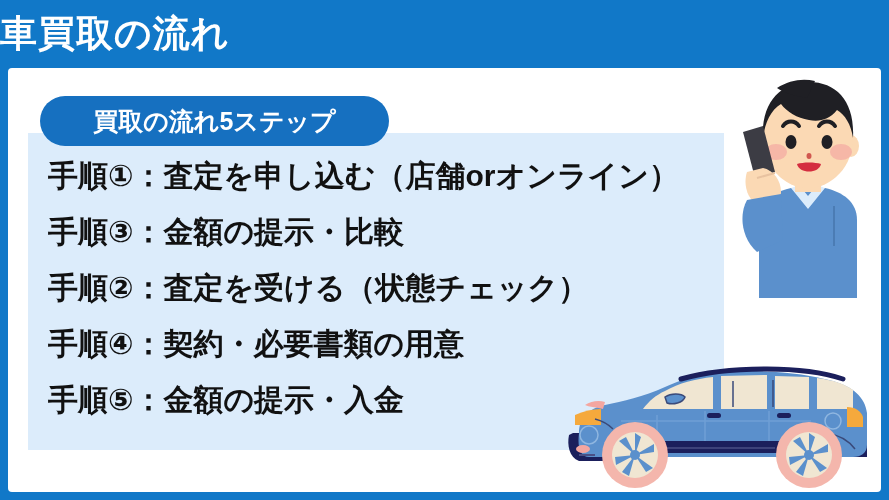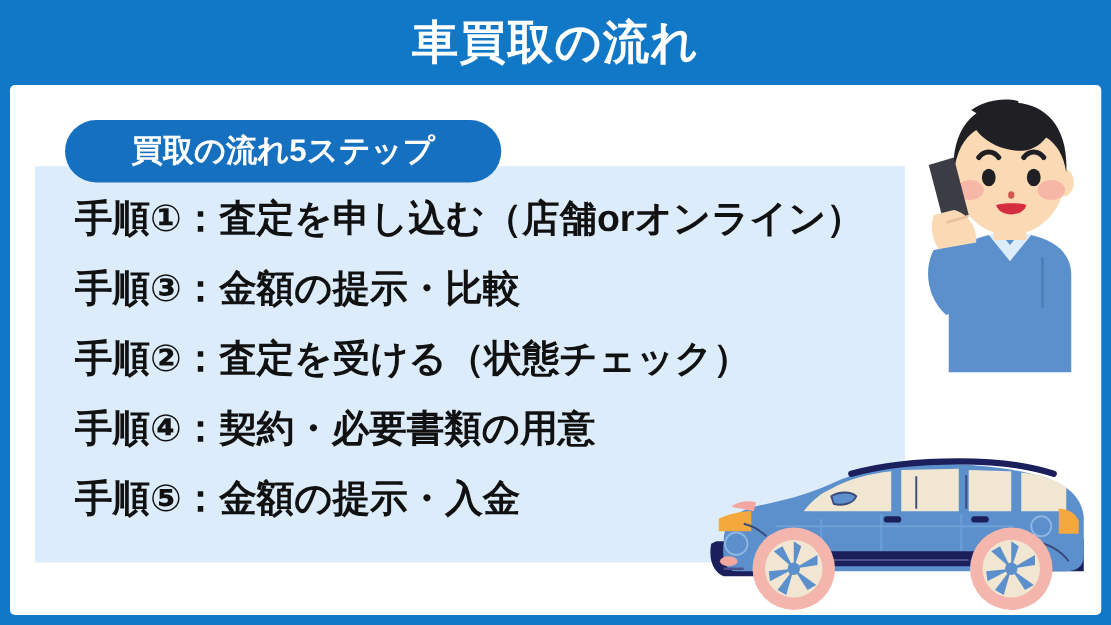--- a/index.html
+++ b/index.html
@@ -24,21 +24,21 @@
     width: 889px;
     height: 68px;
     background: #1178c8;
   }
   #page-title {
     position: absolute;
     left: 0; top: 0;
     width: 889px;
     height: 68px;
     line-height: 68px;
-    text-align: center;
+    text-align: left;
     color: #ffffff;
     font-size: 37px;
     font-weight: bold;
     letter-spacing: 1px;
     white-space: nowrap;
   }
   
   #content-panel {
     position: absolute;
     left: 8px;
@@ -56,36 +56,35 @@
     top: 65px;
     width: 696px;
     height: 317px;
     background: #dcecfb;
   }
   #steps-list {
     position: absolute;
     left: 40px;
     top: 93px;
     width: 700px;
-    margin-left: 12px;
   }
   .step-line {
     font-size: 30px;
     font-weight: bold;
     color: #111111;
     line-height: 1.0;
     margin: 0 0 26px 0;
     white-space: nowrap;
     letter-spacing: 0px;
   }
   .step-line:last-child { margin-bottom: 0; }
   
   #steps-badge {
     position: absolute;
-    left: 44px;
+    left: 32px;
     top: 28px;
     width: 349px;
     height: 50px;
     background: #1670c0;
     border-radius: 25px;
     color: #ffffff;
     font-size: 25px;
     font-weight: bold;
     line-height: 50px;
     text-align: center;

